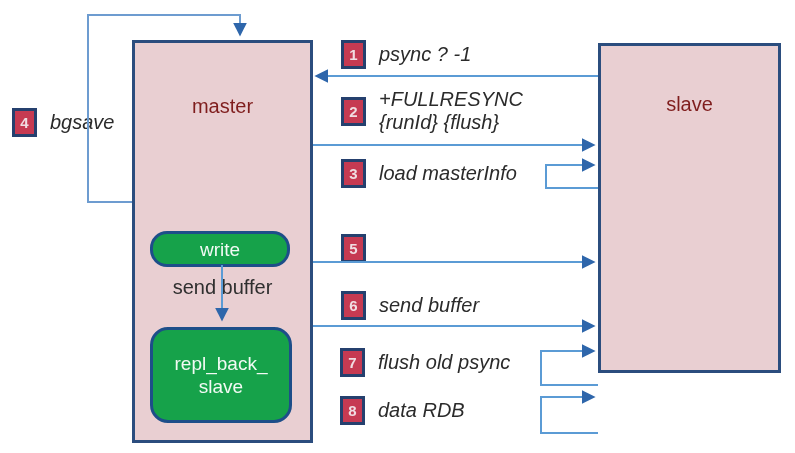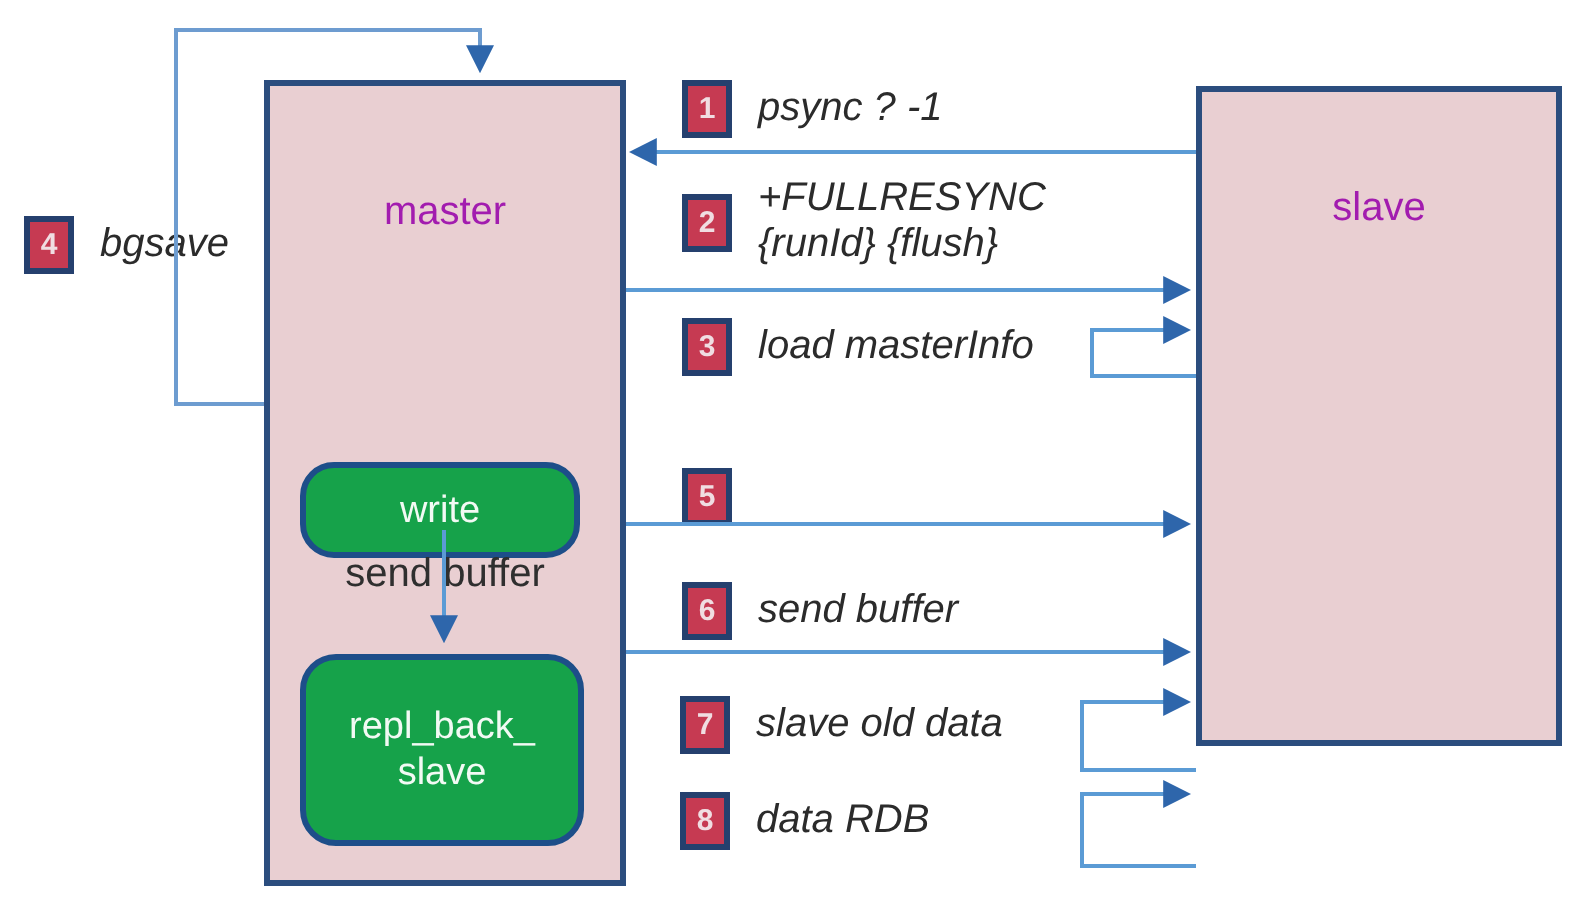--- a/index.html
+++ b/index.html
@@ -25,38 +25,38 @@
     box-sizing: border-box;
     z-index: 1;
   }
   .node-master { left: 132px; top: 40px;  width: 181px; height: 403px; }
   .node-slave  { left: 598px; top: 43px;  width: 183px; height: 330px; }
   .node-title {
     position: absolute;
     left: 0; width: 100%;
     text-align: center;
     font-size: 20px;
-    color: #a21caf;
+    color: #7f1d1d;
   }
   .node-master .node-title { top: 52px; }
   .node-slave  .node-title { top: 47px; }
   .green-box {
     position: absolute;
     background: #16a24a;
     border: 3px solid #1d4e89;
     box-sizing: border-box;
     color: #f2faf4;
     display: flex;
     align-items: center;
     justify-content: center;
     text-align: center;
     font-size: 19px;
     line-height: 23px;
   }
-  .green-write { left: 15px; top: 188px; width: 140px; height: 48px; border-radius: 17px; }
+  .green-write { left: 15px; top: 188px; width: 140px; height: 36px; border-radius: 17px; }
   .green-repl  { left: 15px; top: 284px; width: 142px; height: 96px; border-radius: 18px; }
   .inner-label {
     position: absolute;
     left: 0; top: 233px;
     width: 100%;
     text-align: center;
     font-size: 20px;
     color: #2f2f2f;
   }
   .step-row {
@@ -153,21 +153,21 @@
     <span class="badge">5</span>
   </div>
 
   <div class="step-row row-6">
     <span class="badge">6</span>
     <span class="step-label">send buffer</span>
   </div>
 
   <div class="step-row row-7">
     <span class="badge">7</span>
-    <span class="step-label">slave old data</span>
+    <span class="step-label">flush old psync</span>
   </div>
 
   <div class="step-row row-8">
     <span class="badge">8</span>
     <span class="step-label">data RDB</span>
   </div>
 
 </div>
 
 </body></html>

